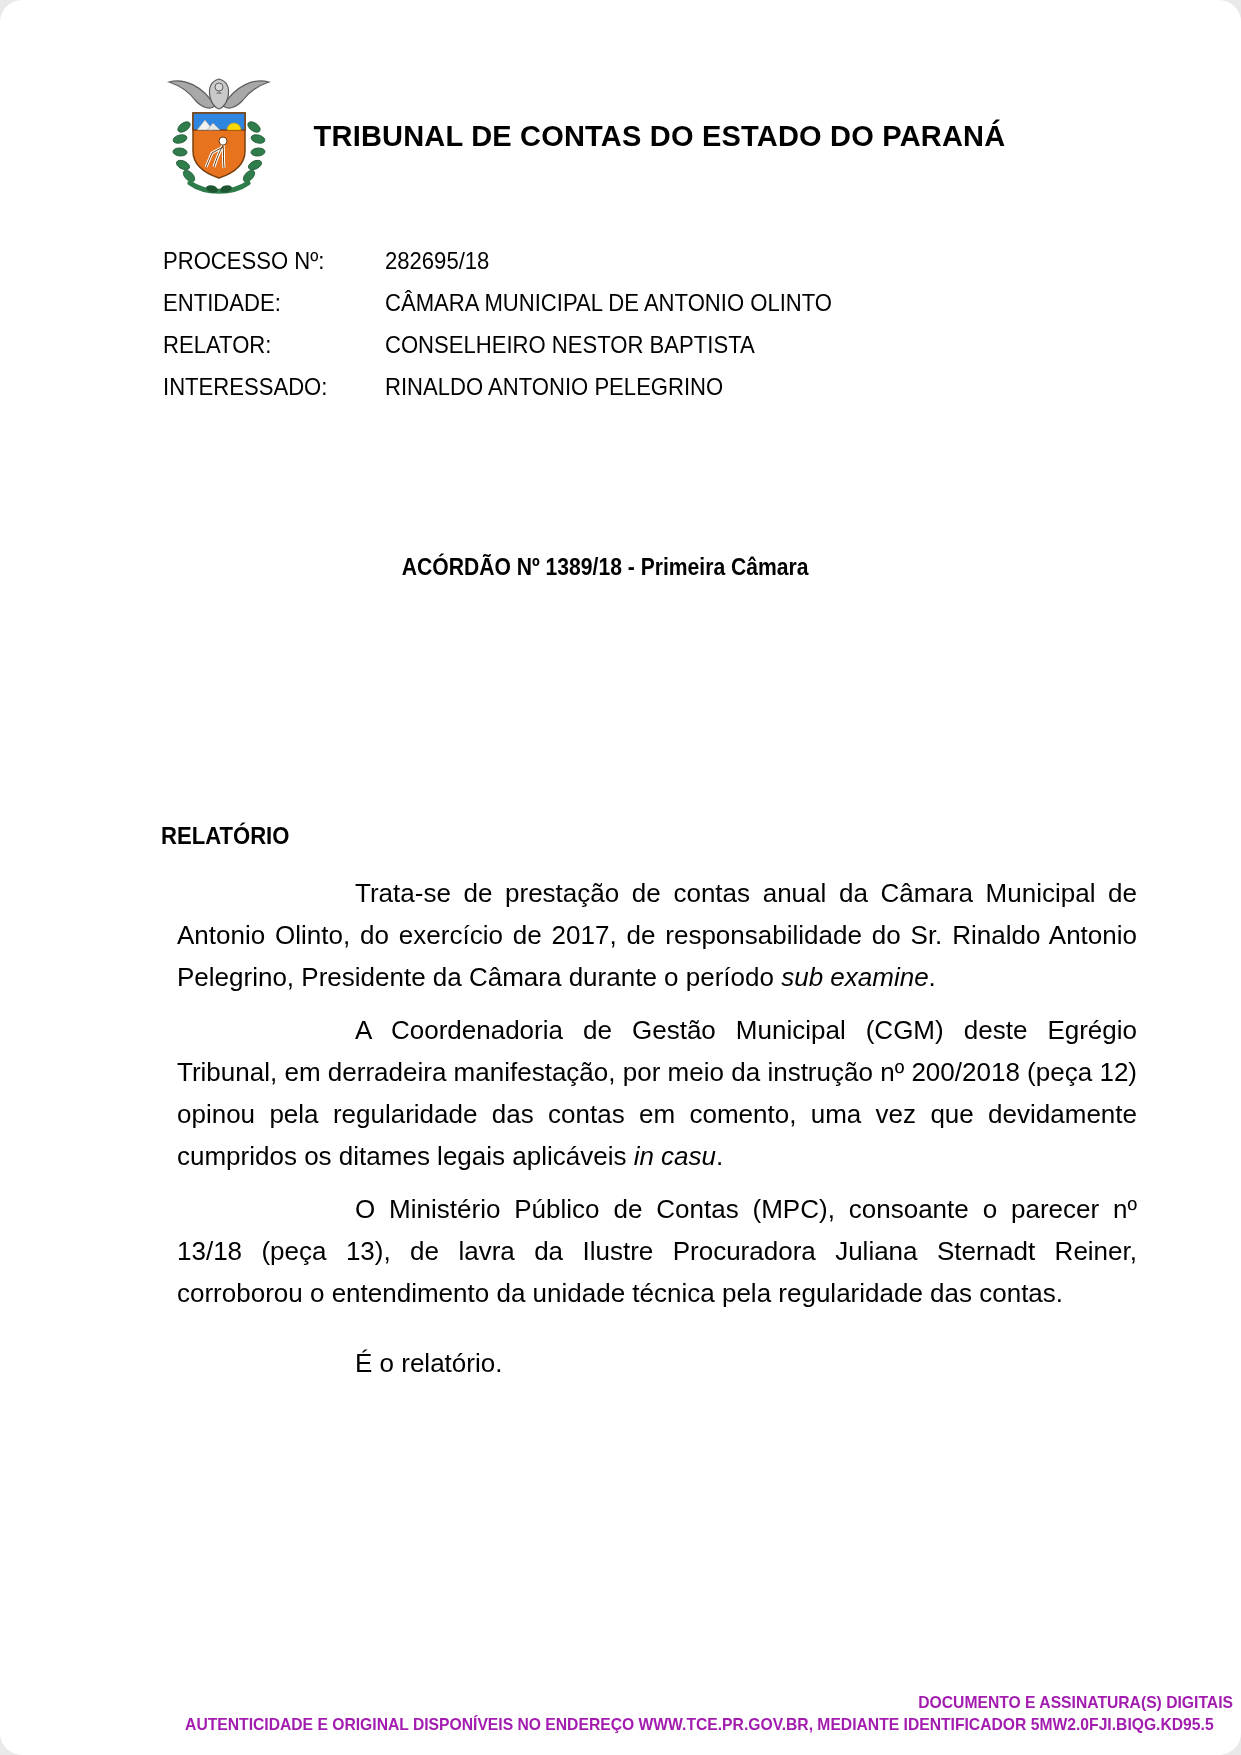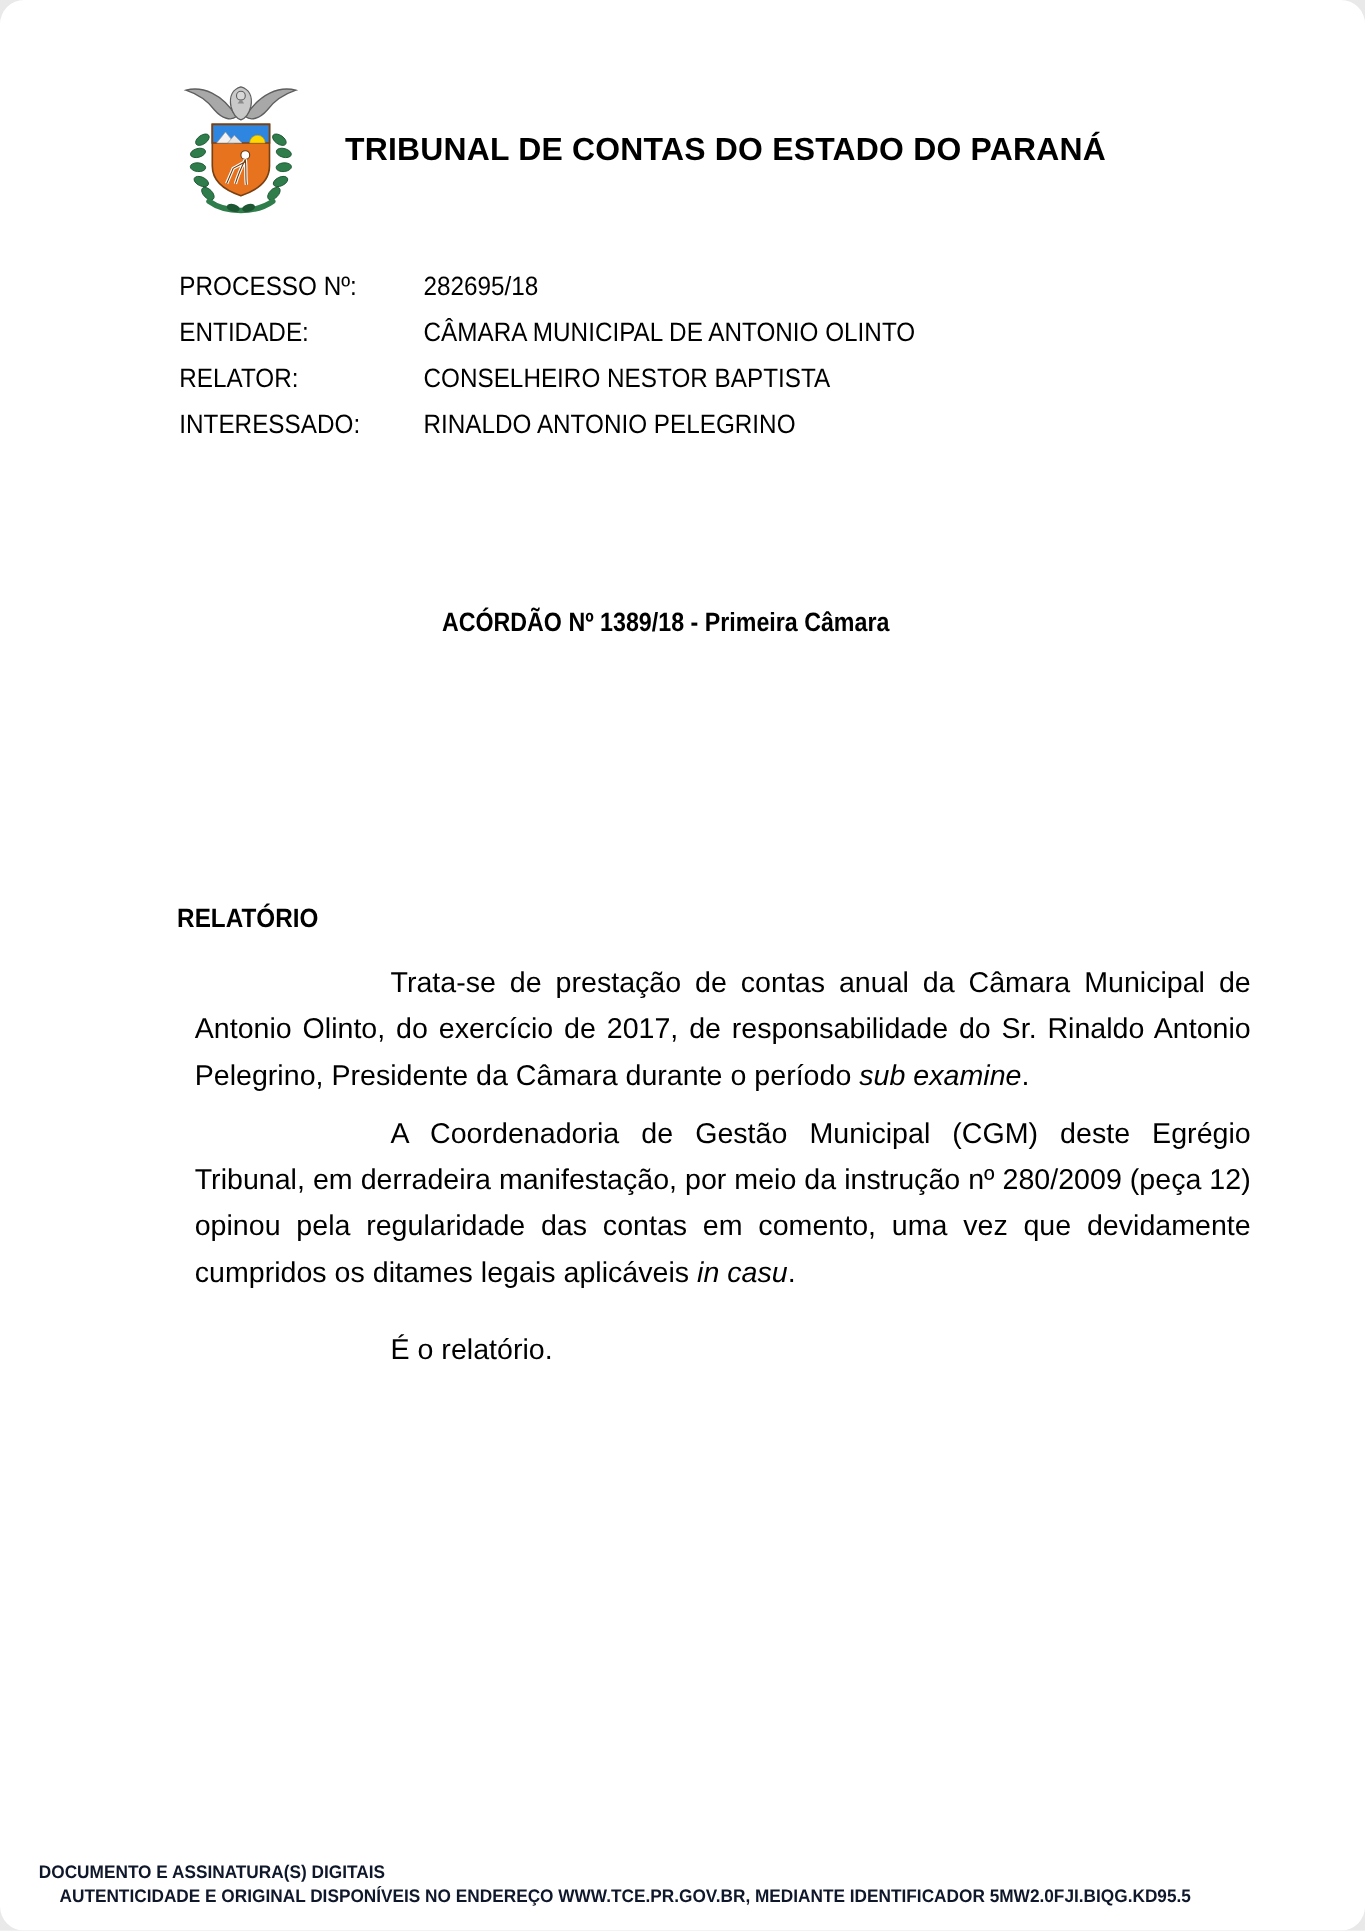--- a/index.html
+++ b/index.html
@@ -40,22 +40,22 @@
   .relatorio-h{position:absolute;left:161px;top:822px;font-size:24px;font-weight:bold;}
   .body-text{
     position:absolute;left:177px;top:872px;width:960px;
     font-size:26px;line-height:42px;text-align:justify;
   }
   .body-text p{margin:0 0 11px 0;text-indent:178px;}
   .body-text p.closing{margin-top:28px;text-align:left;}
   
   .footer{
     position:absolute;left:0;right:0;top:1692px;
-    text-align:left;color:#0f172a;font-weight:bold;
-    font-size:16.5px;line-height:21.5px;white-space:nowrap;margin-left:27px;
+    text-align:right;color:#a21caf;font-weight:bold;
+    font-size:16.5px;line-height:21.5px;white-space:nowrap;
   }
   .footer .fcond{display:inline-block;transform:scaleX(0.95);transform-origin:50% 50%;}
 </style>
 </head>
 <body>
 
 <div class="page">
 
   <div class="logo">
     <svg width="118" height="123" viewBox="0 0 118 123" xmlns="http://www.w3.org/2000/svg">
@@ -116,21 +116,22 @@
     <span class="cond-c">ACÓRDÃO Nº 1389/18 - Primeira Câmara</span>
   </div>
 
 
   <div class="relatorio-h">
     <span class="cond">RELATÓRIO</span>
   </div>
 
   <div class="body-text">
     <p><span>Trata-se de prestação de contas anual da Câmara Municipal de Antonio Olinto, do exercício de 2017, de responsabilidade do Sr. Rinaldo Antonio Pelegrino, Presidente da Câmara durante o período </span><span style="font-style: italic;">sub examine</span><span>.</span></p>
-    <p><span>A Coordenadoria de Gestão Municipal (CGM) deste Egrégio Tribunal, em derradeira manifestação, por meio da instrução nº 280/2009 (peça 12) opinou pela regularidade das contas em comento, uma vez que devidamente cumpridos os ditames legais aplicáveis </span><span style="font-style: italic;">in casu</span><span>.</span></p>
+    <p><span>A Coordenadoria de Gestão Municipal (CGM) deste Egrégio Tribunal, em derradeira manifestação, por meio da instrução nº 200/2018 (peça 12) opinou pela regularidade das contas em comento, uma vez que devidamente cumpridos os ditames legais aplicáveis </span><span style="font-style: italic;">in casu</span><span>.</span></p>
+    <p><span>O Ministério Público de Contas (MPC), consoante o parecer nº  13/18 (peça 13), de lavra da Ilustre Procuradora Juliana Sternadt Reiner, corroborou o entendimento da unidade técnica pela regularidade das contas.</span></p>
     <p class="closing">É o relatório.</p>
   </div>
 
   <div class="footer">
     <div><span class="fcond">DOCUMENTO E ASSINATURA(S) DIGITAIS</span></div>
     <div><span class="fcond">AUTENTICIDADE E ORIGINAL DISPONÍVEIS NO ENDEREÇO WWW.TCE.PR.GOV.BR, MEDIANTE IDENTIFICADOR 5MW2.0FJI.BIQG.KD95.5</span></div>
   </div>
 
 </div>
 

